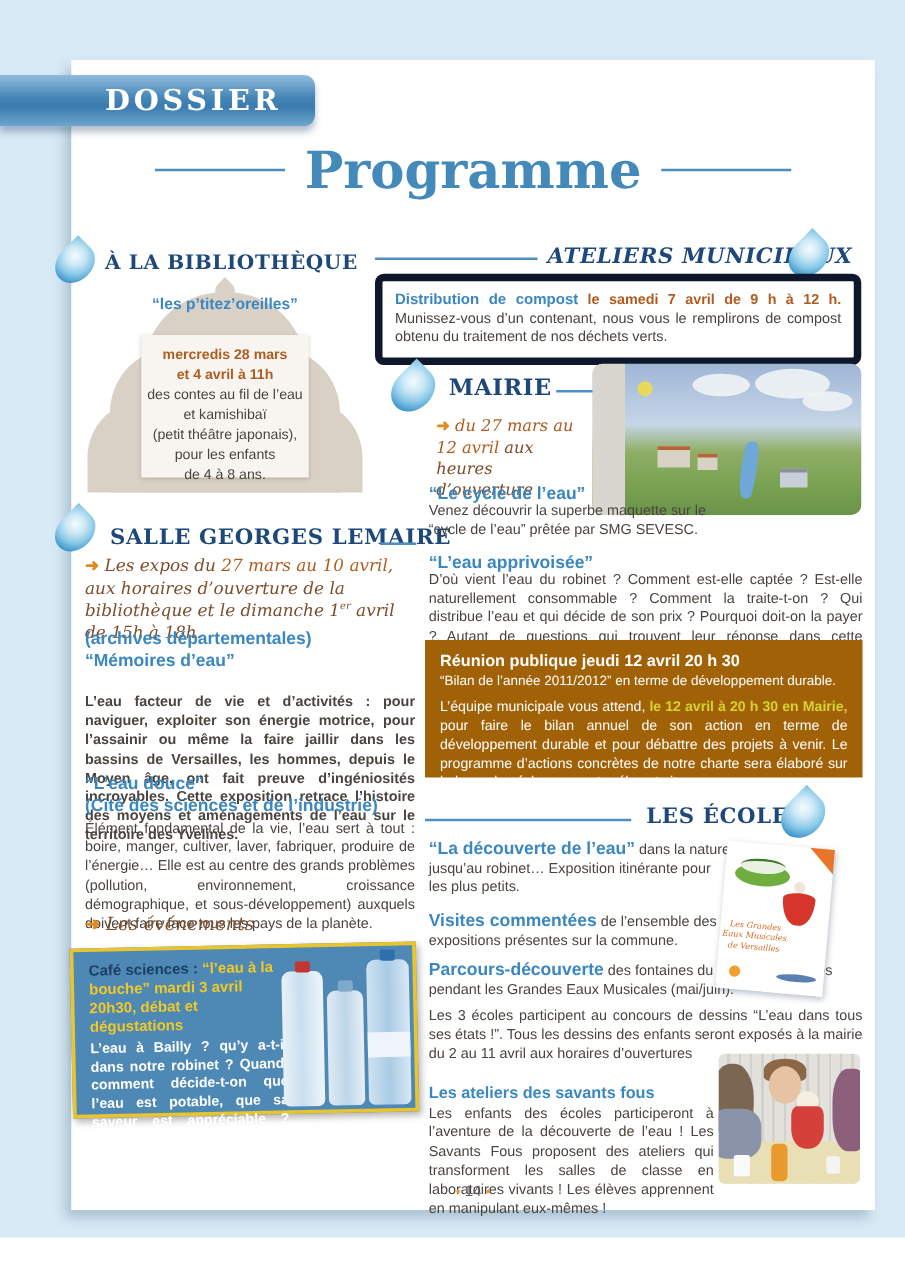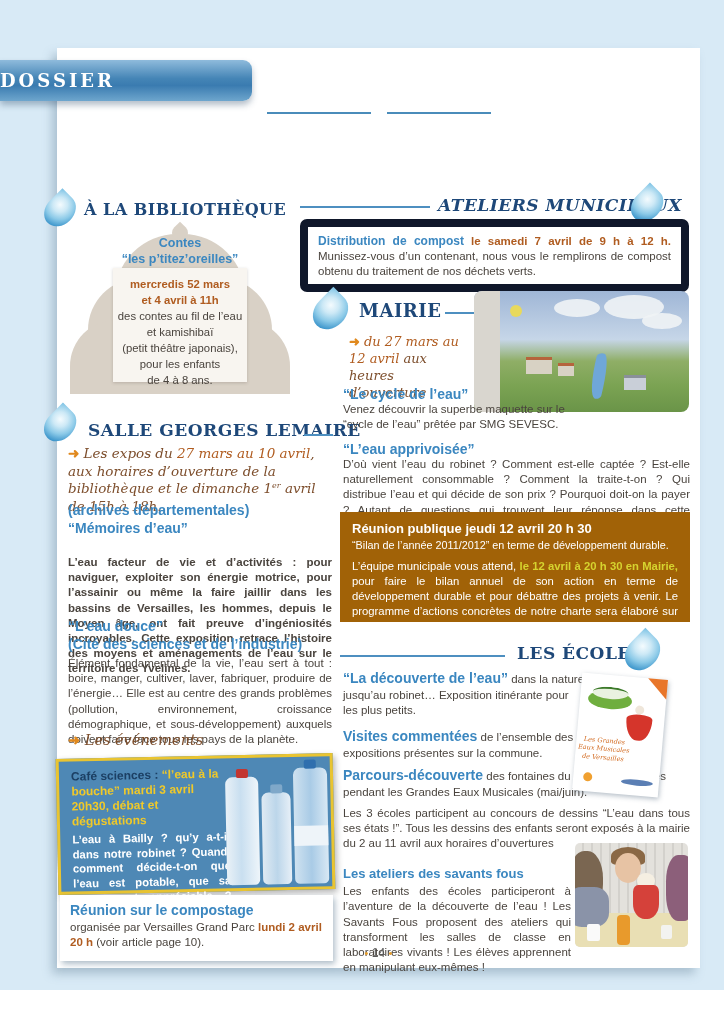--- a/index.html
+++ b/index.html
@@ -5,22 +5,22 @@
   html,body{margin:0;padding:0;}
   body{width:724px;height:1024px;position:relative;overflow:hidden;background:#ffffff;
        font-family:"Liberation Sans",sans-serif;}
   .scan-bg{position:absolute;left:0;top:0;width:724px;height:990px;background:#d8eaf6;}
   .page{position:absolute;left:57px;top:48px;width:643px;height:920px;background:#ffffff;
         box-shadow:-5px 6px 9px rgba(100,130,150,.38);}
   
   .ribbon{position:absolute;left:0;top:60px;width:252px;height:41px;border-radius:0 9px 9px 0;
           background:linear-gradient(180deg,#8fbbdc 0%,#4585b6 45%,#3a7bb0 62%,#6ea6cd 100%);
           box-shadow:0 4px 6px rgba(40,70,100,.35);display:flex;align-items:center;}
-  .ribbon span{color:#fff;font-family:"DejaVu Serif",serif;font-weight:bold;font-size:18px;
-          letter-spacing:3px;}
+  .ribbon span{color:#fff;font-family:"DejaVu Serif",serif;font-weight:bold;font-size:23px;
+          letter-spacing:3px;padding-left:84px;}
   .prog-row{position:absolute;left:0;top:64px;width:100%;display:flex;align-items:center;
           justify-content:center;gap:16px;}
   .prog-row .pline{width:104px;height:2px;background:#4a8cba;}
   .prog-title{font-family:"DejaVu Serif",serif;font-weight:bold;font-size:41px;color:#4389ba;}
   
   .sec-title{font-family:"DejaVu Serif",serif;font-weight:bold;color:#1e4879;letter-spacing:.5px;text-align:center;}
   .hline{position:absolute;height:2px;background:#4d8fc0;}
   .subhead{color:#3b87c0;font-weight:bold;font-size:14px;line-height:1.25;}
   .body-txt{font-size:11.5px;color:#4a443e;text-align:justify;line-height:1.32;}
   .it-brown{font-family:"DejaVu Serif",serif;font-style:italic;color:#7d4e2c;font-size:13.5px;line-height:1.3;}
@@ -40,21 +40,21 @@
         background:#d9d1c6;border-radius:0 50% 50% 50%;transform:rotate(45deg);}
   .tier.t2{left:18px;width:184px;top:54px;border-radius:52px 52px 0 0;}
   .tier.t1{left:0;width:220px;top:96px;border-radius:46px 46px 0 0;}
   .fountain .contes{position:absolute;left:0;top:12px;width:100%;text-align:center;
         color:#3b87c0;font-weight:bold;font-size:12.5px;line-height:1.25;}
   .fountain .inner{position:absolute;left:43px;top:44px;width:134px;height:114px;background:#f8f5f0;
         box-shadow:0 1px 3px rgba(90,80,70,.25);text-align:center;font-size:11.3px;color:#4a443e;
         line-height:1.42;padding-top:8px;box-sizing:border-box;}
   
   .ateliers-box{position:absolute;left:243px;top:171px;width:389px;height:73px;background:#fff;
-        border:8px solid #0f172a;border-radius:7px;box-sizing:border-box;padding:7px 10px;}
+        border:6px solid #0f172a;border-radius:7px;box-sizing:border-box;padding:7px 10px;}
   .blue-box{background:#a16207;color:#fff;}
   .reunion-box{position:absolute;left:283px;top:464px;width:350px;height:110px;box-sizing:border-box;
         padding:9px 12px;}
   .reunion-box .rb-title{font-size:13px;font-weight:bold;line-height:1.2;}
   .reunion-box .rb-sub{font-size:10.8px;line-height:1.3;margin-top:1px;}
   .reunion-box .rb-body{font-size:11.3px;line-height:1.33;text-align:justify;margin-top:7px;}
   .hl-yellow{color:#d6d32f;font-weight:bold;}
   .cafe-box{position:absolute;left:0;top:708px;width:277px;height:136px;background:#4e88b5;
         border:3px solid #e9c431;box-sizing:border-box;transform:rotate(-1.2deg);
         box-shadow:2px 3px 6px rgba(0,0,0,.3);padding:8px 0 0 12px;}
@@ -120,36 +120,36 @@
 </style>
 </head>
 <body>
 
 <div class="scan-bg"></div>
 
 <div class="page">
 
   <div class="prog-row">
     <div class="pline"></div>
+    <div class="prog-title">Programme</div>
     <div class="pline"></div>
   </div>
 
   <div class="drop" style="left:-16px;top:138px;width:40px;height:50px;"></div>
   <div class="abs sec-title" style="left:27px;top:152px;font-size:16px;">À LA BIBLIOTHÈQUE</div>
 
   <div class="fountain">
     <div class="tier t3"></div>
     <div class="tier t2"></div>
     <div class="tier t1"></div>
     <div class="contes">
-      <div>Contes</div>
       <div>“les p’titez’oreilles”</div>
     </div>
     <div class="inner">
-      <div class="orange">mercredis 52 mars</div>
+      <div class="orange">mercredis 28 mars</div>
       <div class="orange">et 4 avril à 11h</div>
       <div>des contes au fil de l’eau</div>
       <div>et kamishibaï</div>
       <div>(petit théâtre japonais),</div>
       <div>pour les enfants</div>
       <div>de 4 à 8 ans.</div>
     </div>
   </div>
 
   <div class="drop" style="left:-16px;top:352px;width:40px;height:52px;"></div>
@@ -190,26 +190,20 @@
       <div class="bottle b2">
           <div class="cap"></div>
         </div>
       <div class="bottle b3">
           <div class="cap"></div>
           <div class="label"></div>
         </div>
     </div>
   </div>
 
-  <div class="compost-card">
-    <div class="subhead">Réunion sur le compostage</div>
-    <div class="body-txt" style="text-align:left;">
-      <span>organisée par Versailles Grand Parc </span><span class="orange">lundi 2 avril 20 h</span><span> (voir article page 10).</span>
-    </div>
-  </div>
 
   <div class="hline" style="left:243px;top:158px;width:130px;"></div>
   <div class="abs sec-title" style="left:381px;top:147px;font-size:17px;font-style:italic;">ATELIERS MUNICIPAUX</div>
   <div class="drop" style="left:571px;top:132px;width:40px;height:52px;"></div>
 
   <div class="ateliers-box">
     <div class="body-txt">
       <span class="subhead" style="font-size:12px;">Distribution de compost</span>
       <span class="orange">le samedi 7 avril de 9 h à 12 h.</span>
       <span>Munissez-vous d’un contenant, nous vous le remplirons de compost obtenu du traitement de nos déchets verts.</span>

